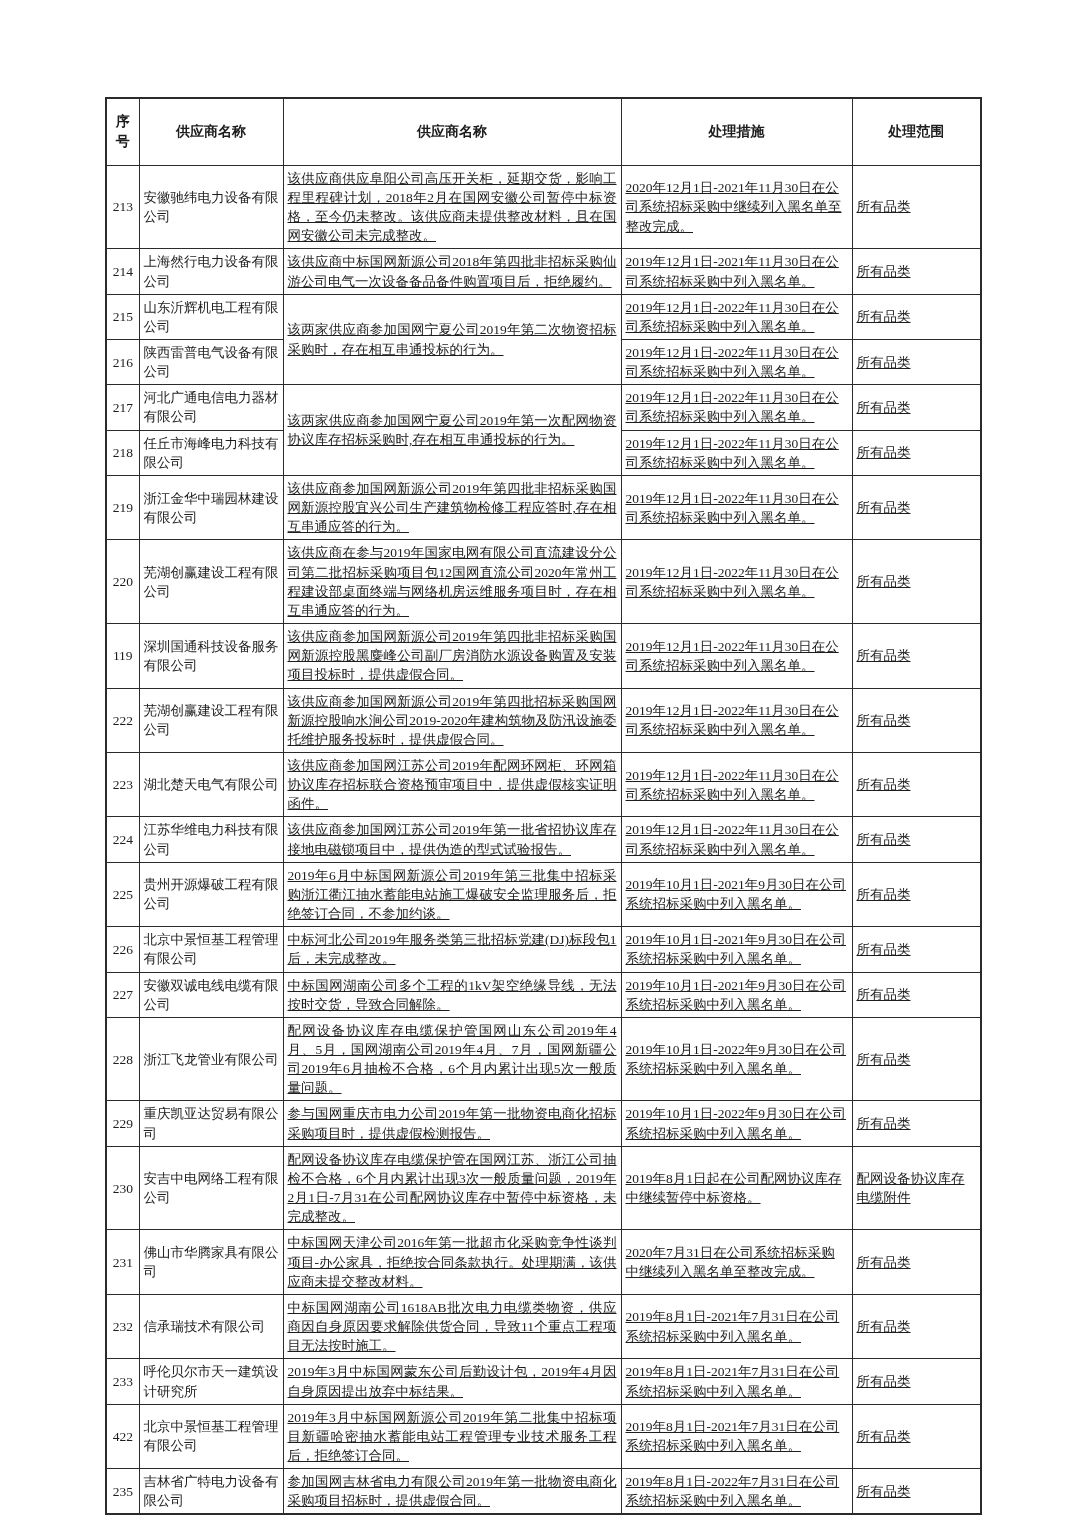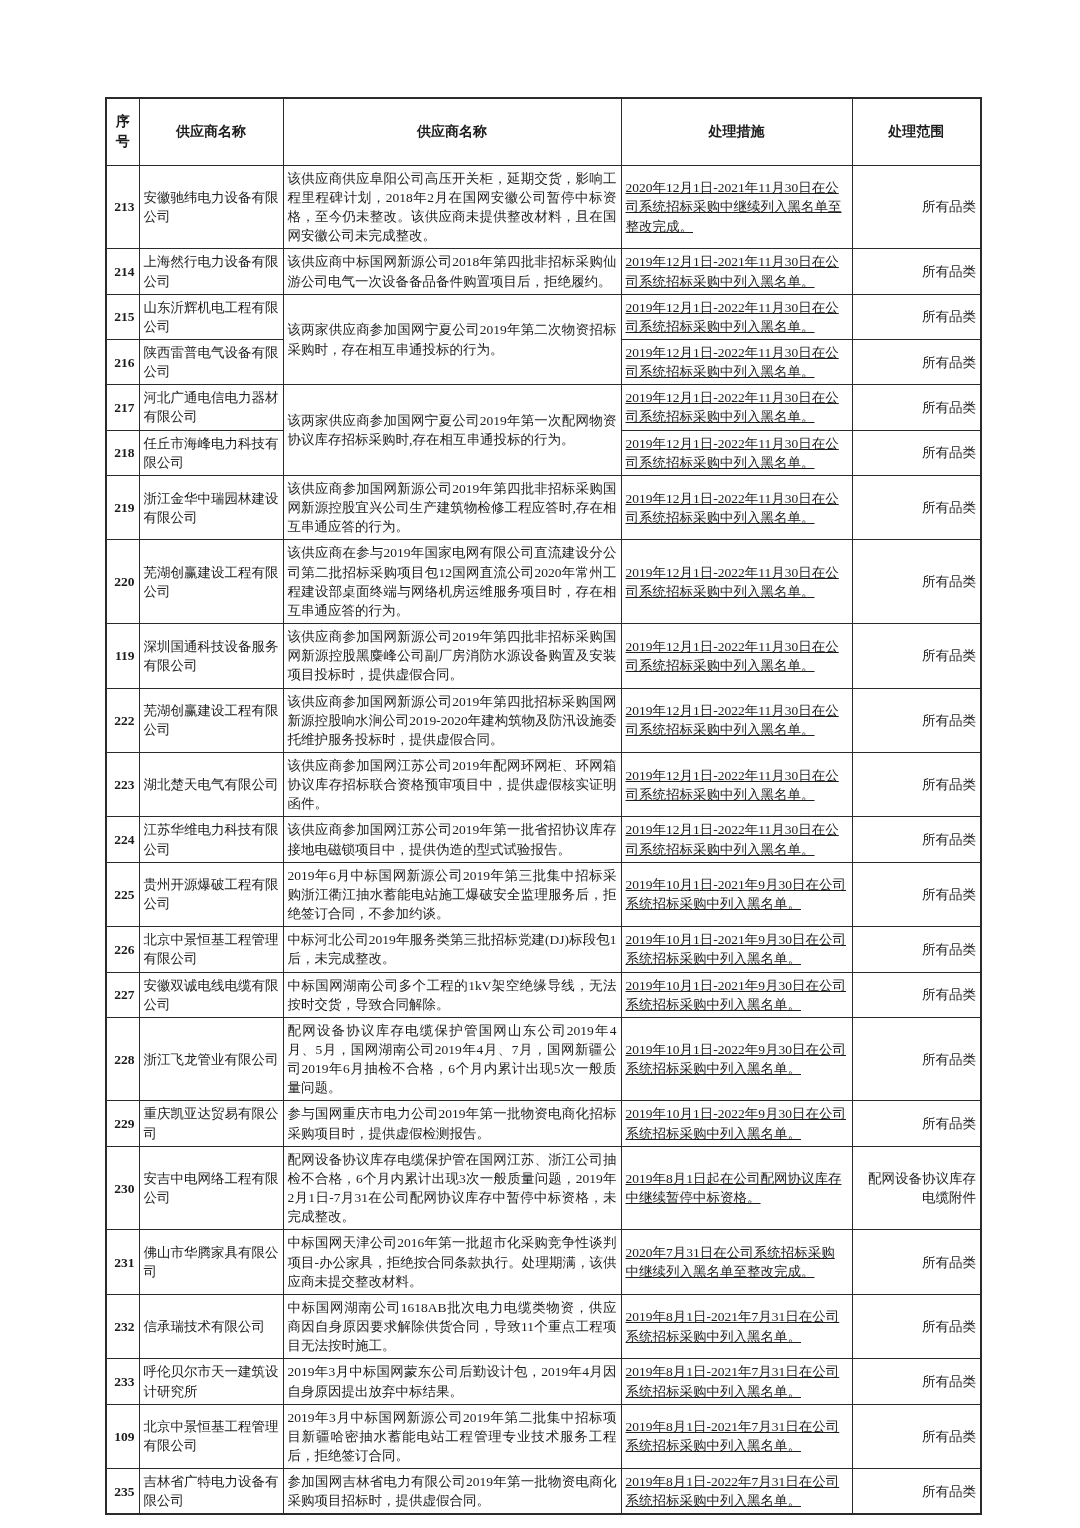--- a/index.html
+++ b/index.html
@@ -27,25 +27,25 @@
     font-size:13.5px;
     line-height:1.42;
     vertical-align:middle;
     word-break:break-all;
     overflow-wrap:anywhere;
   }
   table.blacklist th{
     font-size:14px;font-weight:bold;text-align:center;
     padding:13px 4px;
   }
-  td.cell-no{text-align:right;font-size:14px;font-weight:bold;}
+  td.cell-no{text-align:center;font-size:14px;}
   td.cell-supplier{text-align:left;}
-  td.cell-desc{text-align:justify;}
+  td.cell-desc{text-align:justify;text-decoration:underline;}
   td.cell-measure{text-align:left;text-decoration:underline;}
-  td.cell-scope{text-align:right;}
+  td.cell-scope{text-align:left;text-decoration:underline;}
 </style>
 </head>
 <body>
 
 <div class="page">
   <table class="blacklist">
     <colgroup>
       <col style="width:33px">
       <col style="width:144px">
       <col style="width:338px">
@@ -201,21 +201,21 @@
           <td class="cell-scope">所有品类</td>
         </tr>
         <tr>
           <td class="cell-no">233</td>
           <td class="cell-supplier">呼伦贝尔市天一建筑设计研究所</td>
           <td class="cell-desc">2019年3月中标国网蒙东公司后勤设计包，2019年4月因自身原因提出放弃中标结果。</td>
           <td class="cell-measure">2019年8月1日-2021年7月31日在公司系统招标采购中列入黑名单。</td>
           <td class="cell-scope">所有品类</td>
         </tr>
         <tr>
-          <td class="cell-no">109</td>
+          <td class="cell-no">422</td>
           <td class="cell-supplier">北京中景恒基工程管理有限公司</td>
           <td class="cell-desc">2019年3月中标国网新源公司2019年第二批集中招标项目新疆哈密抽水蓄能电站工程管理专业技术服务工程后，拒绝签订合同。</td>
           <td class="cell-measure">2019年8月1日-2021年7月31日在公司系统招标采购中列入黑名单。</td>
           <td class="cell-scope">所有品类</td>
         </tr>
         <tr>
           <td class="cell-no">235</td>
           <td class="cell-supplier">吉林省广特电力设备有限公司</td>
           <td class="cell-desc">参加国网吉林省电力有限公司2019年第一批物资电商化采购项目招标时，提供虚假合同。</td>
           <td class="cell-measure">2019年8月1日-2022年7月31日在公司系统招标采购中列入黑名单。</td>

